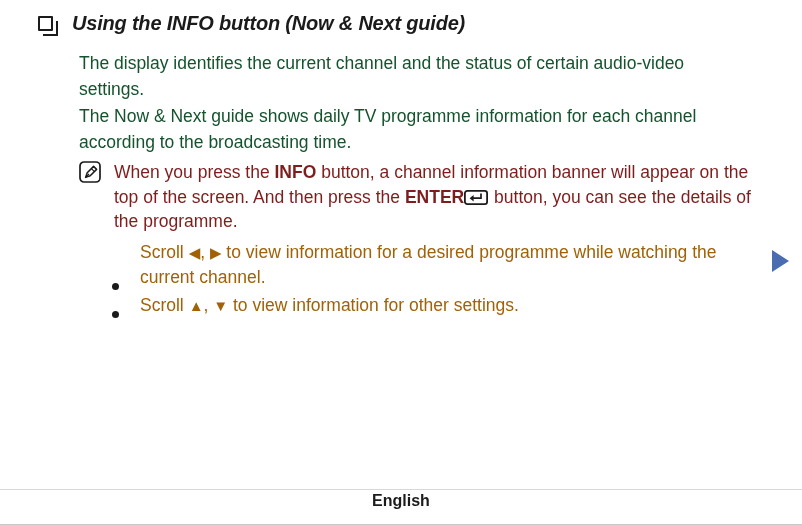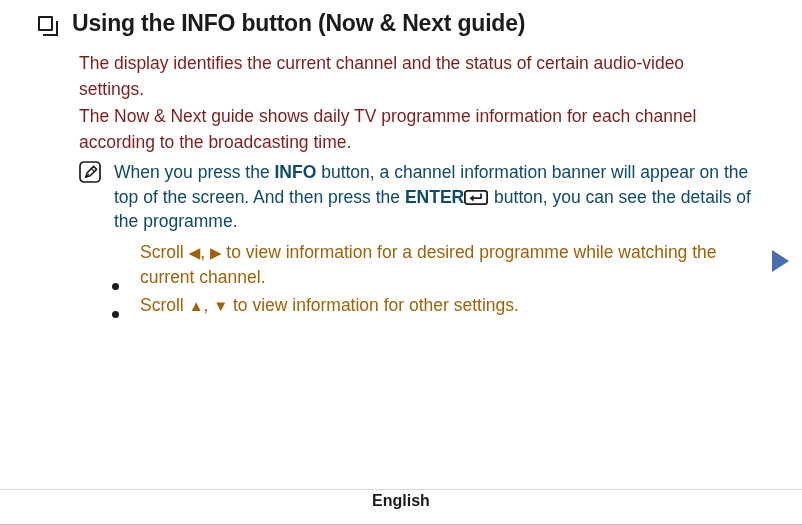--- a/index.html
+++ b/index.html
@@ -48,35 +48,36 @@
     position: absolute;
     left: 3px;
     top: 3px;
     width: 15px;
     height: 15px;
     border-right: 2px solid #1b1b1b;
     border-bottom: 2px solid #1b1b1b;
     box-sizing: border-box;
   }
   .heading-text {
-    font-size: 23px;
+    font-size: 20px;
     font-weight: bold;
     letter-spacing: -0.2px;
     line-height: 30px;
     color: #1b1b1b;
+    font-style: italic;
   }
 
   
   .para {
     position: absolute;
     left: 79px;
     width: 660px;
     font-size: 17.5px;
     line-height: 26px;
-    color: #7f1d1d;
+    color: #14532d;
   }
   #para-1 { top: 50px; }
   #para-2 { top: 103px; }
 
   
   .note {
     position: absolute;
     left: 79px;
     top: 160px;
     width: 675px;
@@ -86,21 +87,21 @@
   .note-icon {
     flex: 0 0 auto;
     width: 22px;
     height: 22px;
     margin-top: 1px;
     margin-right: 13px;
   }
   .note-body {
     font-size: 17.5px;
     line-height: 24.5px;
-    color: #0c4a6e;
+    color: #7f1d1d;
   }
   .note-body b { font-weight: bold; }
 
   .enter-key {
     display: inline-block;
     width: 24px;
     height: 15px;
     vertical-align: -2px;
     margin: 0 1px 0 0;
   }

